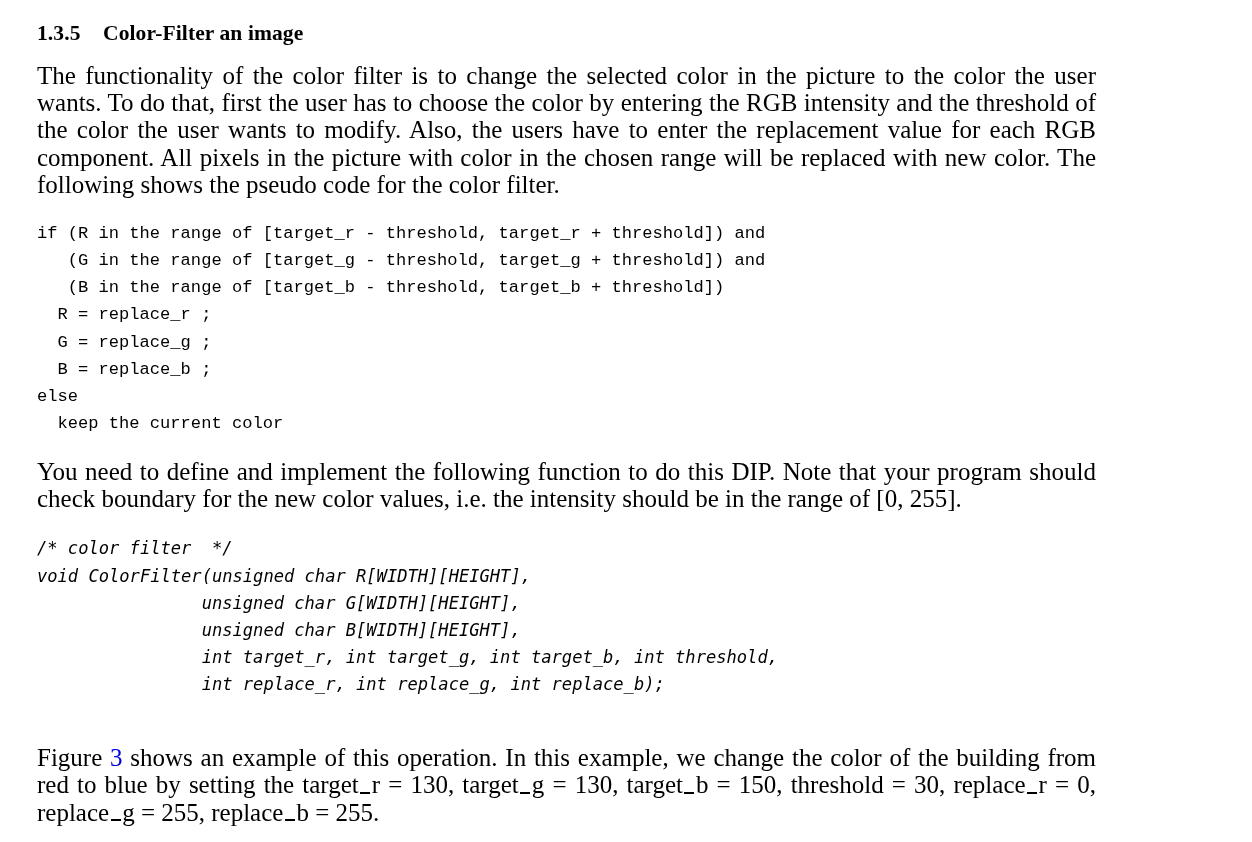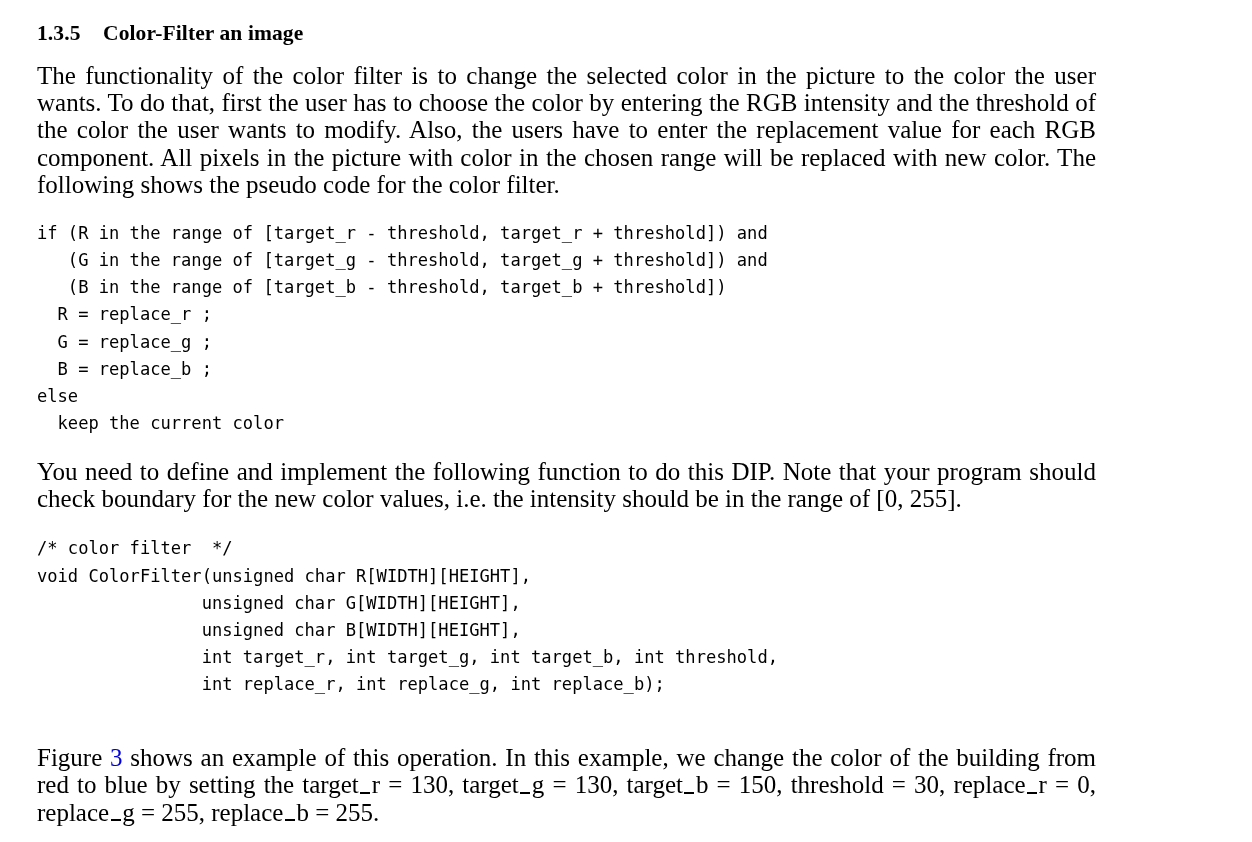--- a/index.html
+++ b/index.html
@@ -75,24 +75,24 @@
   
   .code-block {
     font-family: "DejaVu Sans Mono", "Liberation Mono", monospace;
     font-size: 17.1px;
     line-height: 27.1px;
     white-space: pre;
     margin: 0;
     color: #000000;
     letter-spacing: 0px;
   }
-  .code-gap-top-1 { margin-top: 22px; }
+  .code-gap-top-1 { margin-top: 22px; font-family: Liberation Mono, monospace; }
   .code-gap-bot-1 { margin-bottom: 21px; }
   .code-gap-top-2 { margin-top: 21px; }
-  .code-gap-bot-2 { margin-bottom: 46px; }
+  .code-gap-bot-2 { margin-bottom: 46px; font-style: italic; }
 
   .spacer-tail { height: 10px; }
 </style>
 </head>
 <body>
 
 <div class="page">
 
   <h2 class="section-heading"><span class="secnum">1.3.5</span><span>Color-Filter an image</span></h2>
 

